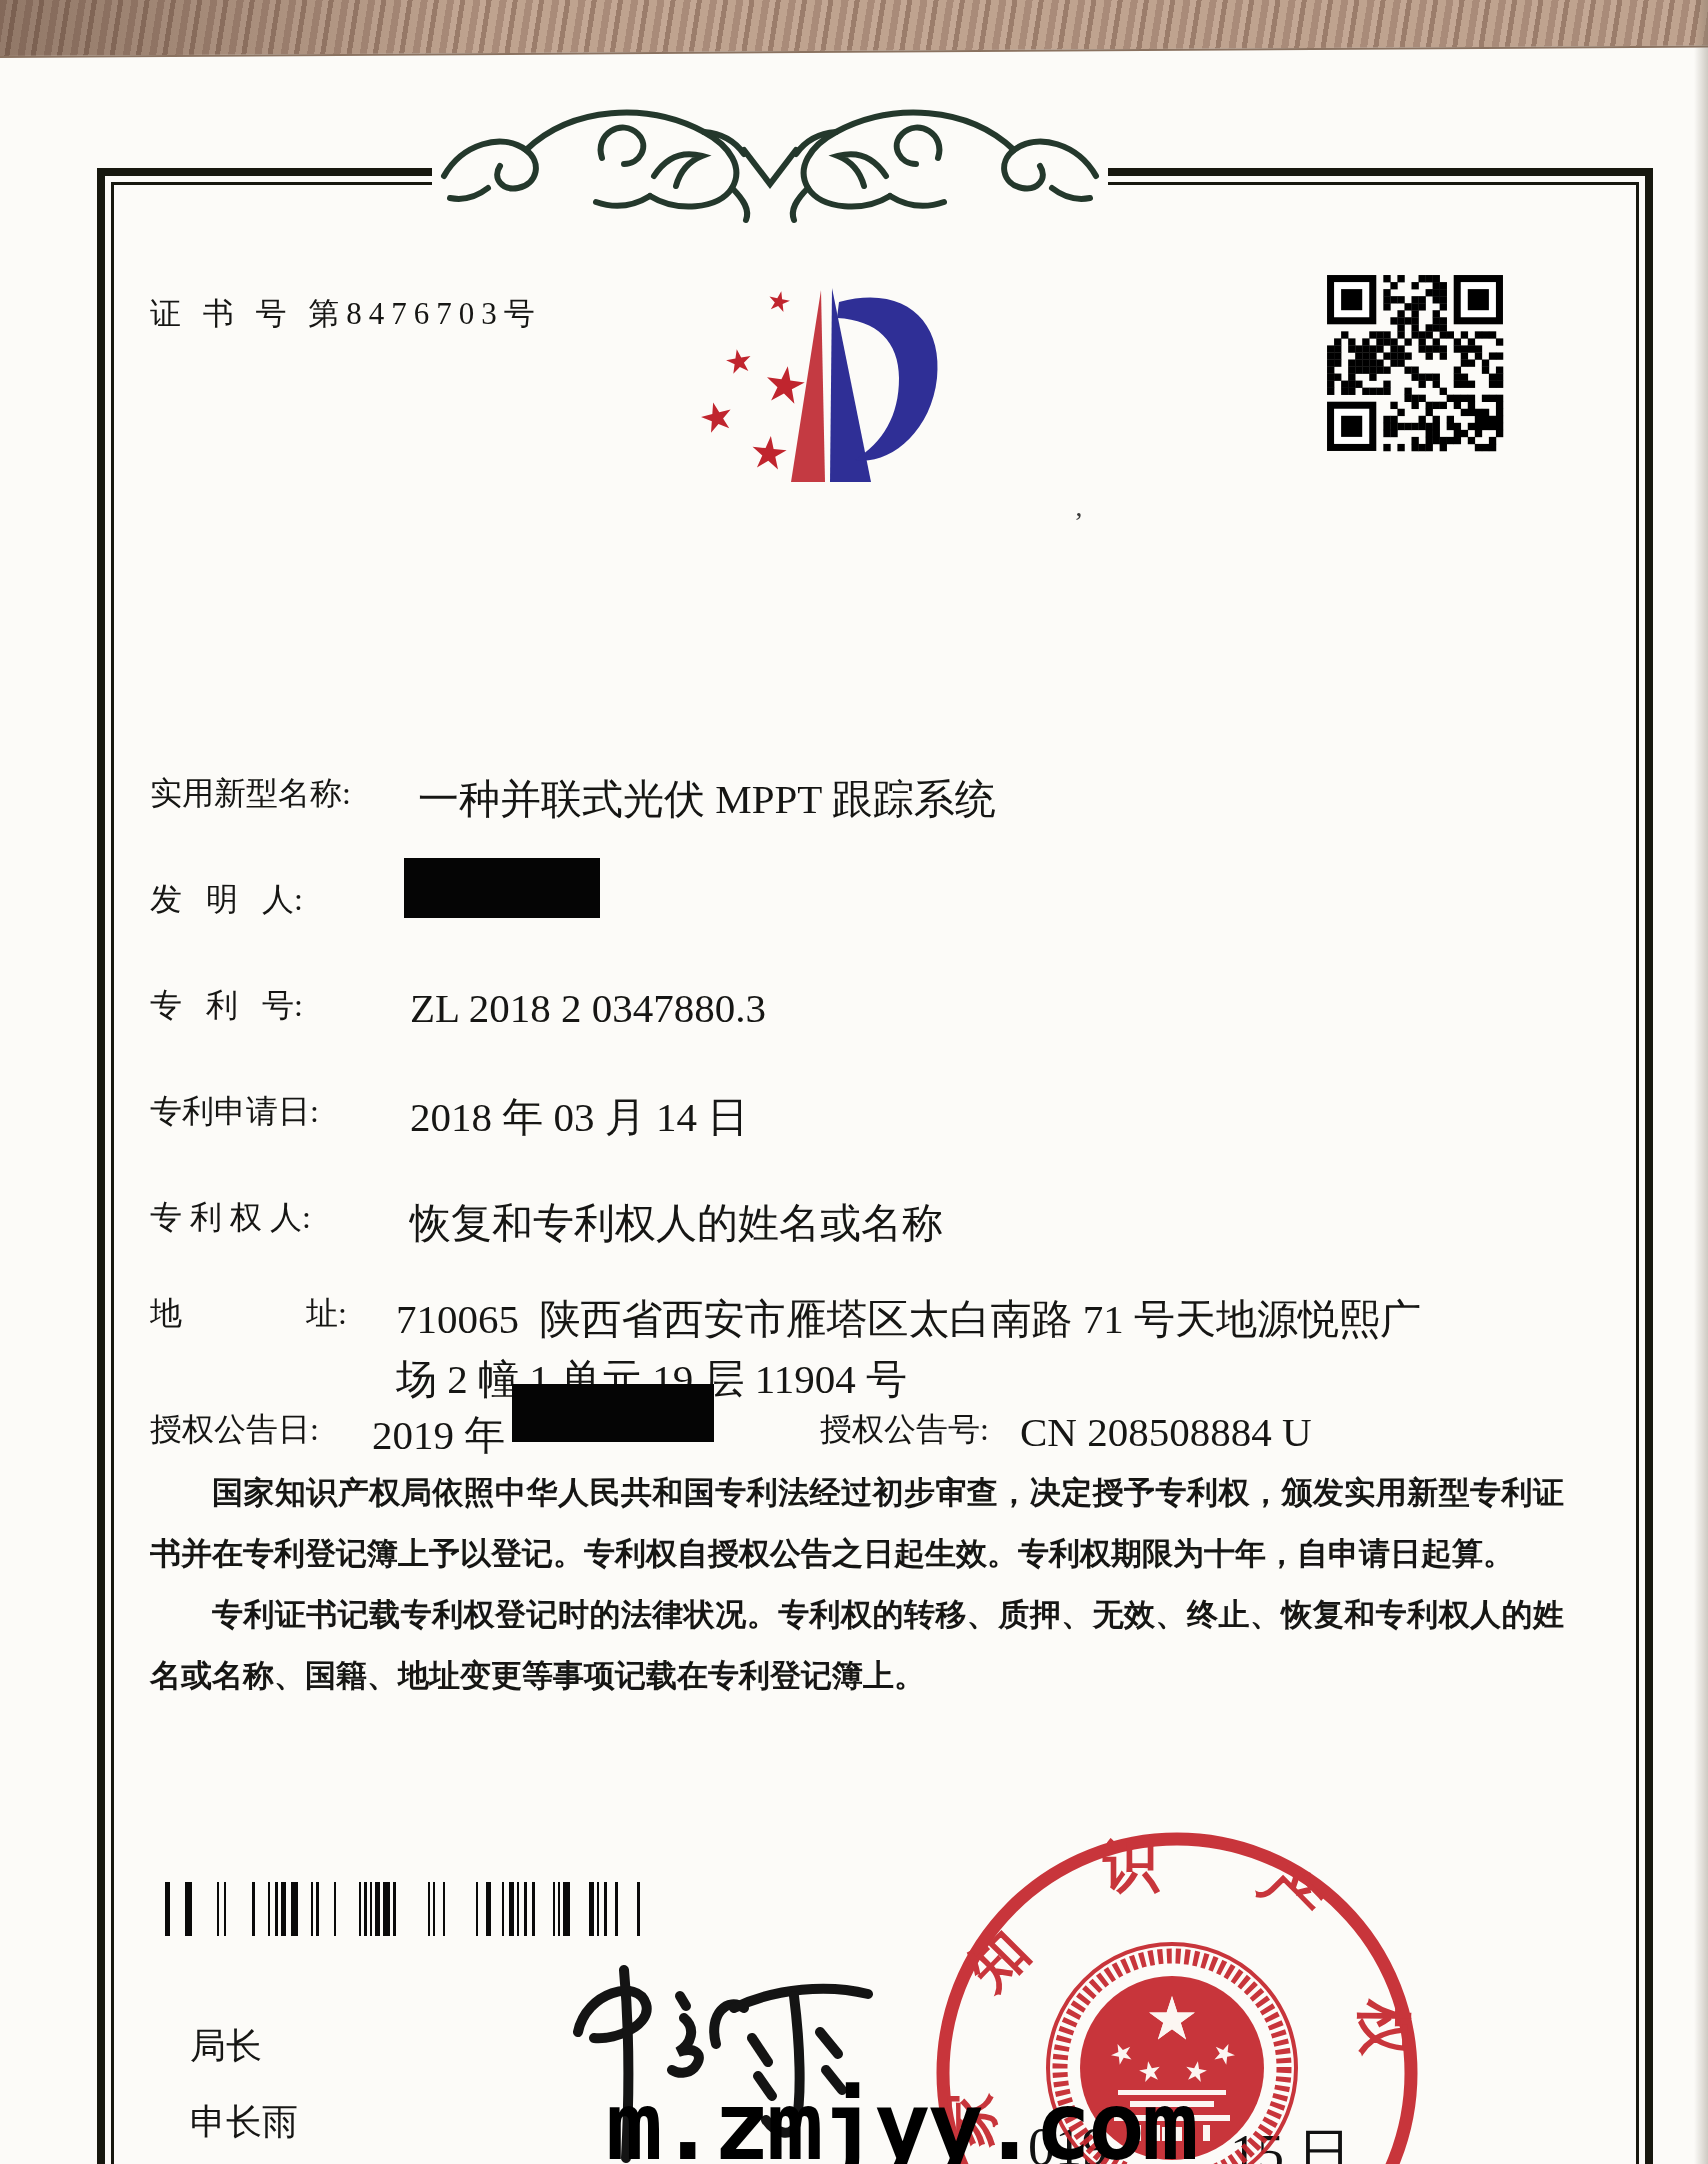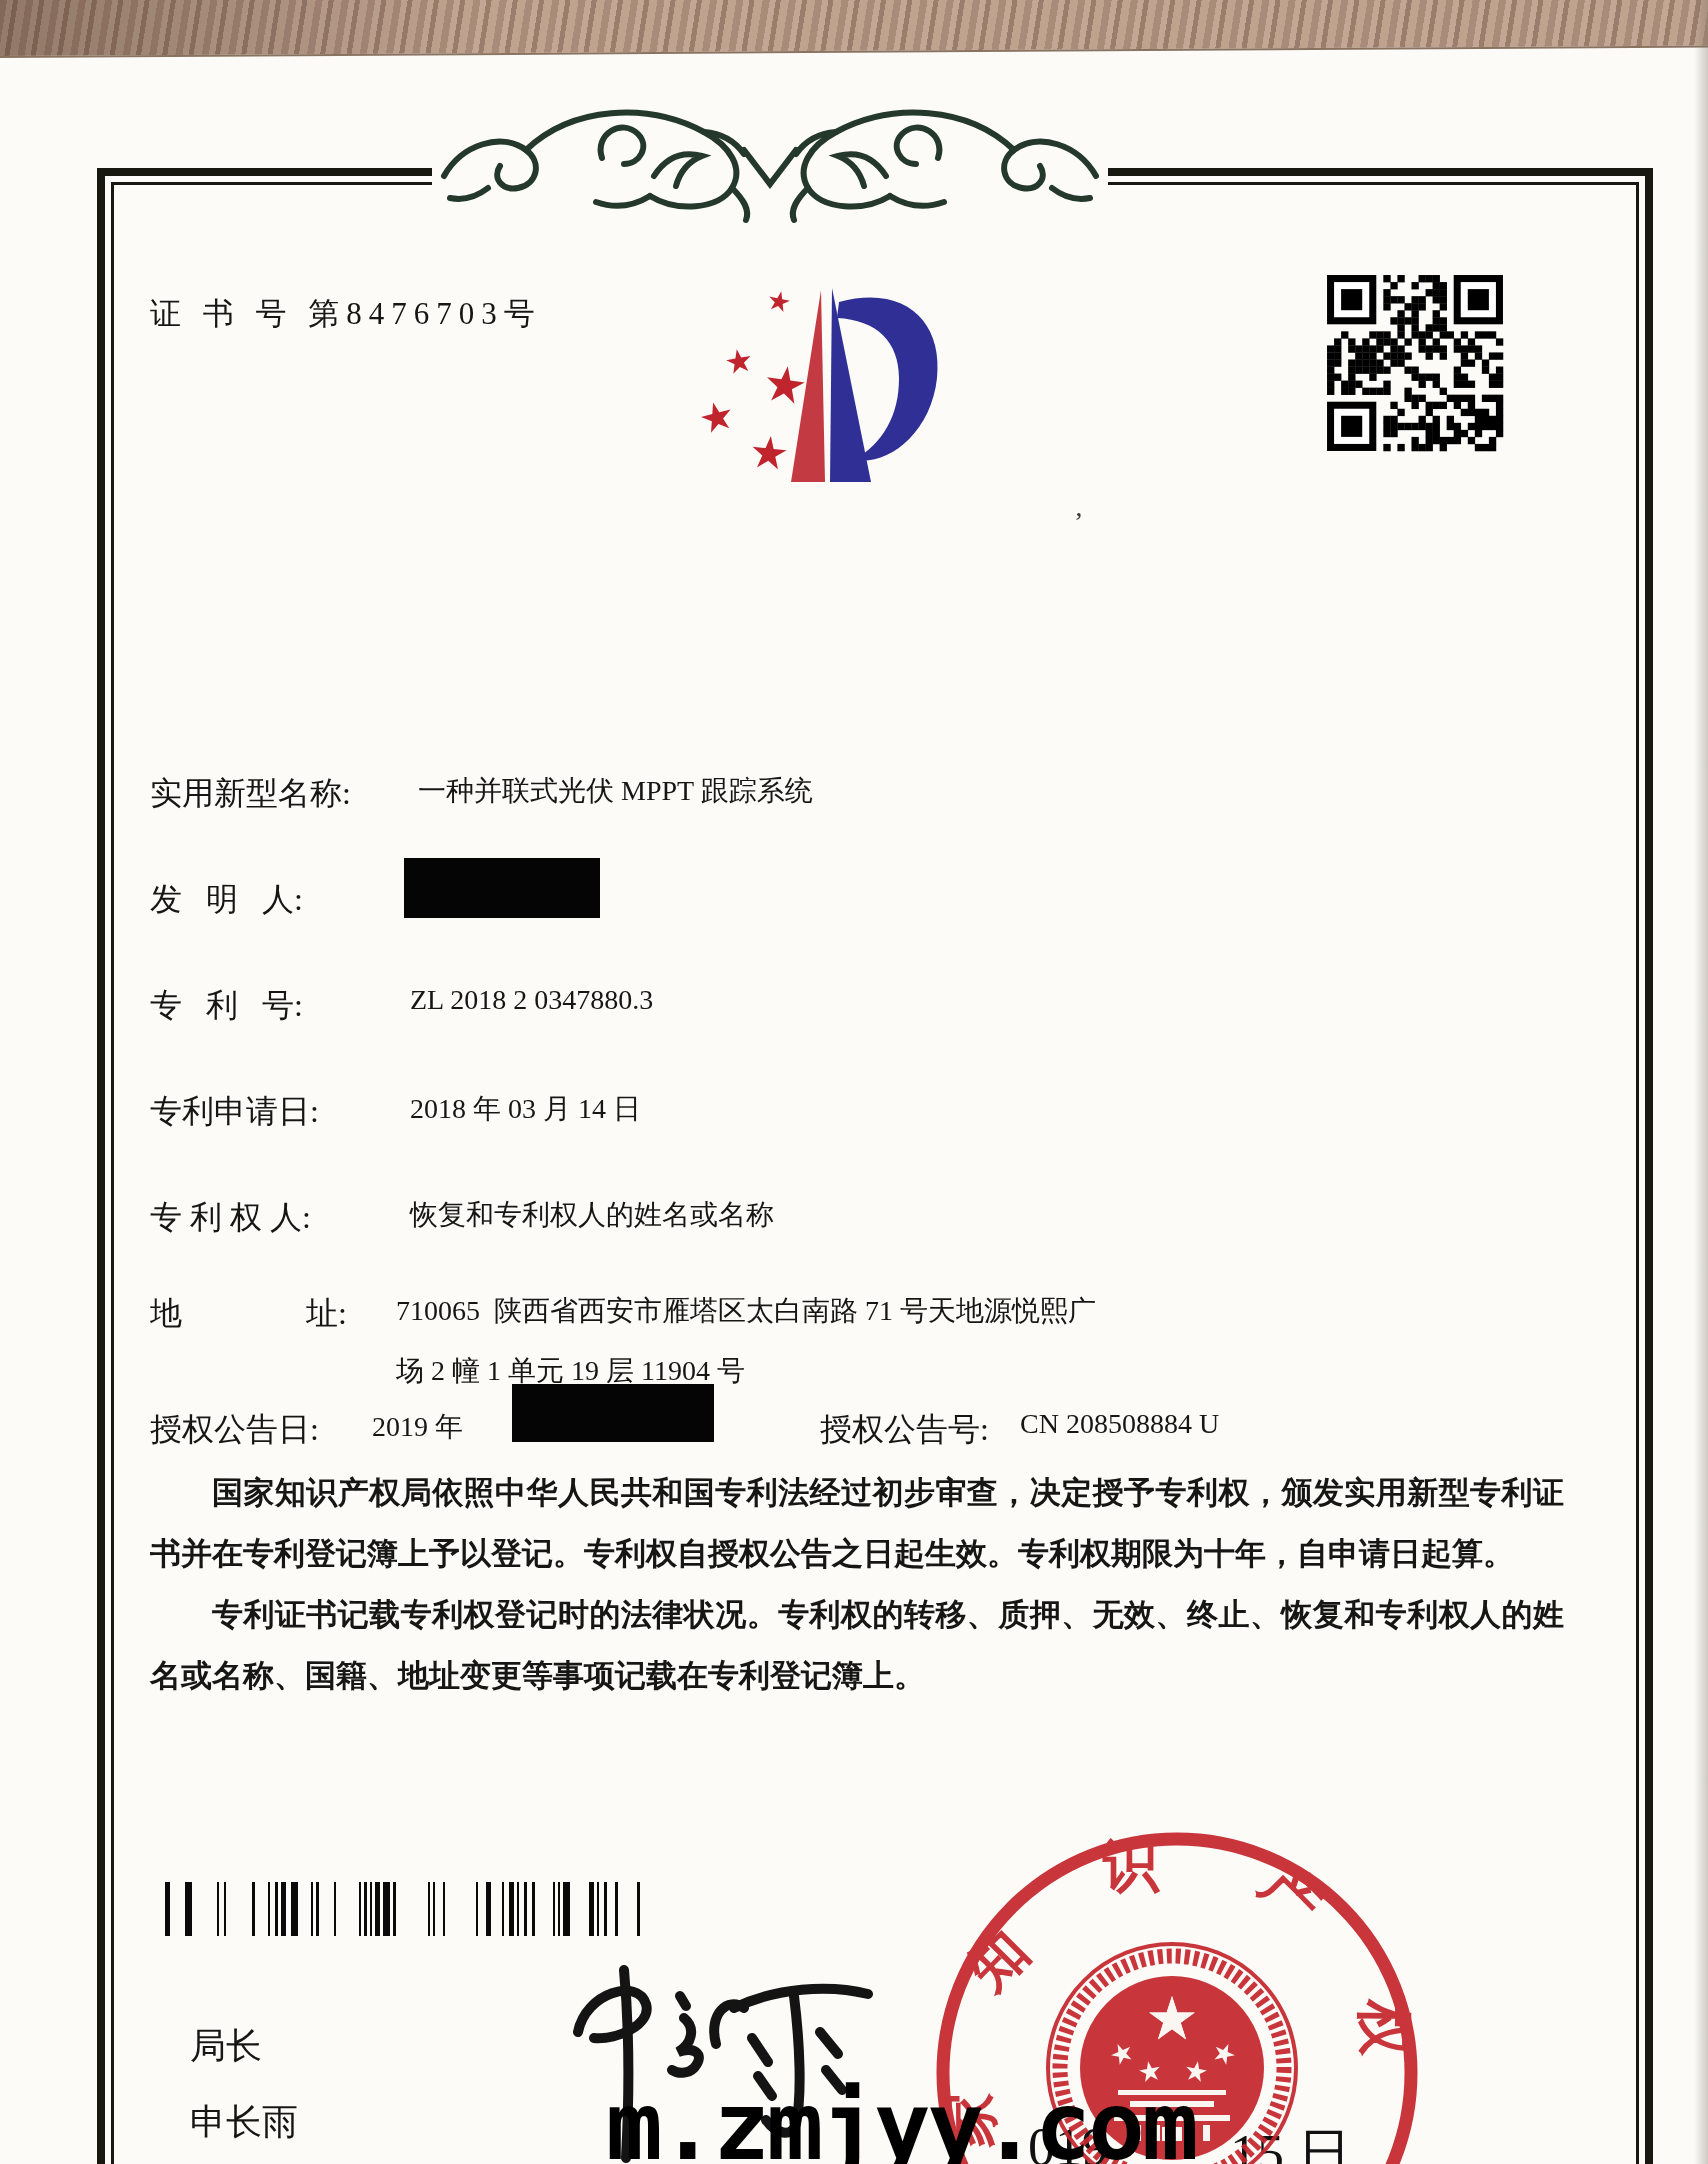--- a/index.html
+++ b/index.html
@@ -44,21 +44,21 @@
 
   #logo{left:633px;top:228px;z-index:2;}
   #qr{left:1320px;top:268px;z-index:2;}
 
   #title{
     left:200px;top:548px;width:1140px;text-align:center;
     font-size:76px;font-weight:bold;letter-spacing:26px;z-index:2;
   }
 
   .row-label{position:absolute;left:150px;font-size:32px;white-space:pre;z-index:2;}
-  .row-value{position:absolute;font-size:28px;white-space:pre;z-index:2;}
+  .row-value{position:absolute;font-size:41px;white-space:pre;z-index:2;}
   .redact{position:absolute;background:#050505;z-index:2;}
 
   #paragraphs{
     left:150px;top:1462px;width:1414px;font-size:31px;line-height:61px;
     text-align:justify;z-index:2;font-weight:bold;
   }
   #paragraphs p{margin:0;text-indent:2em;}
 
   #barcode{left:163px;top:1880px;z-index:2;}
 

